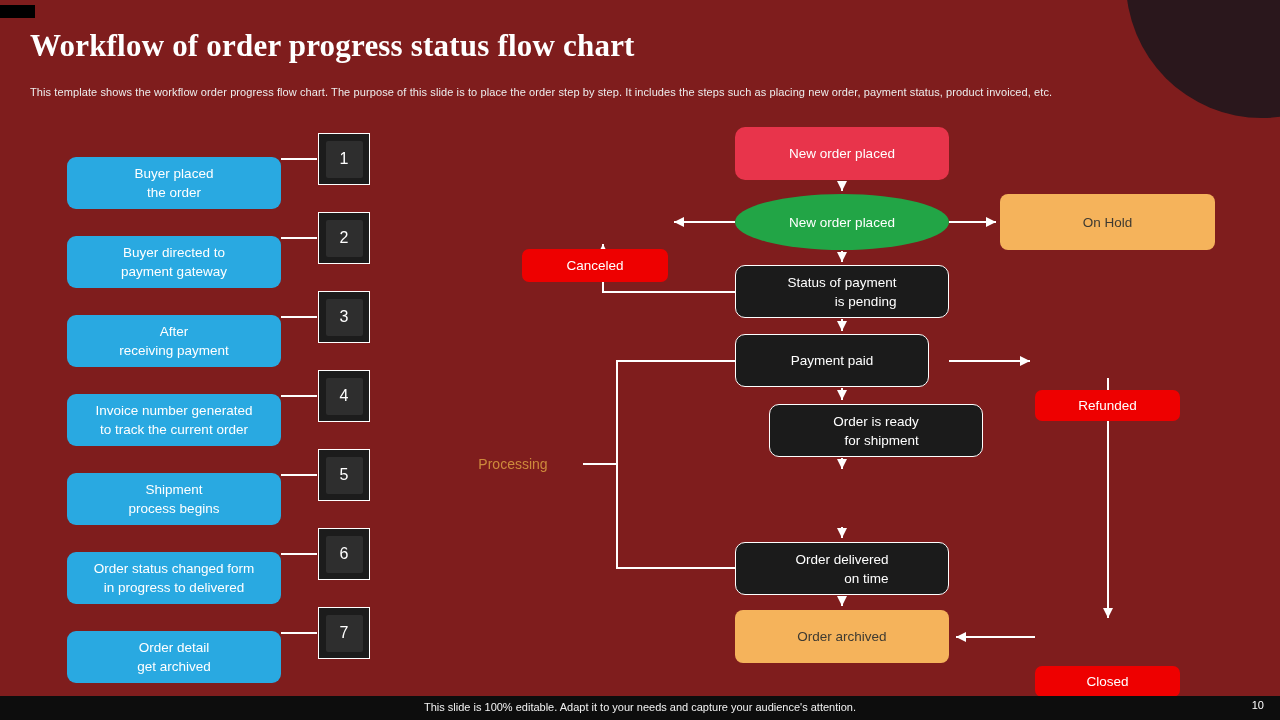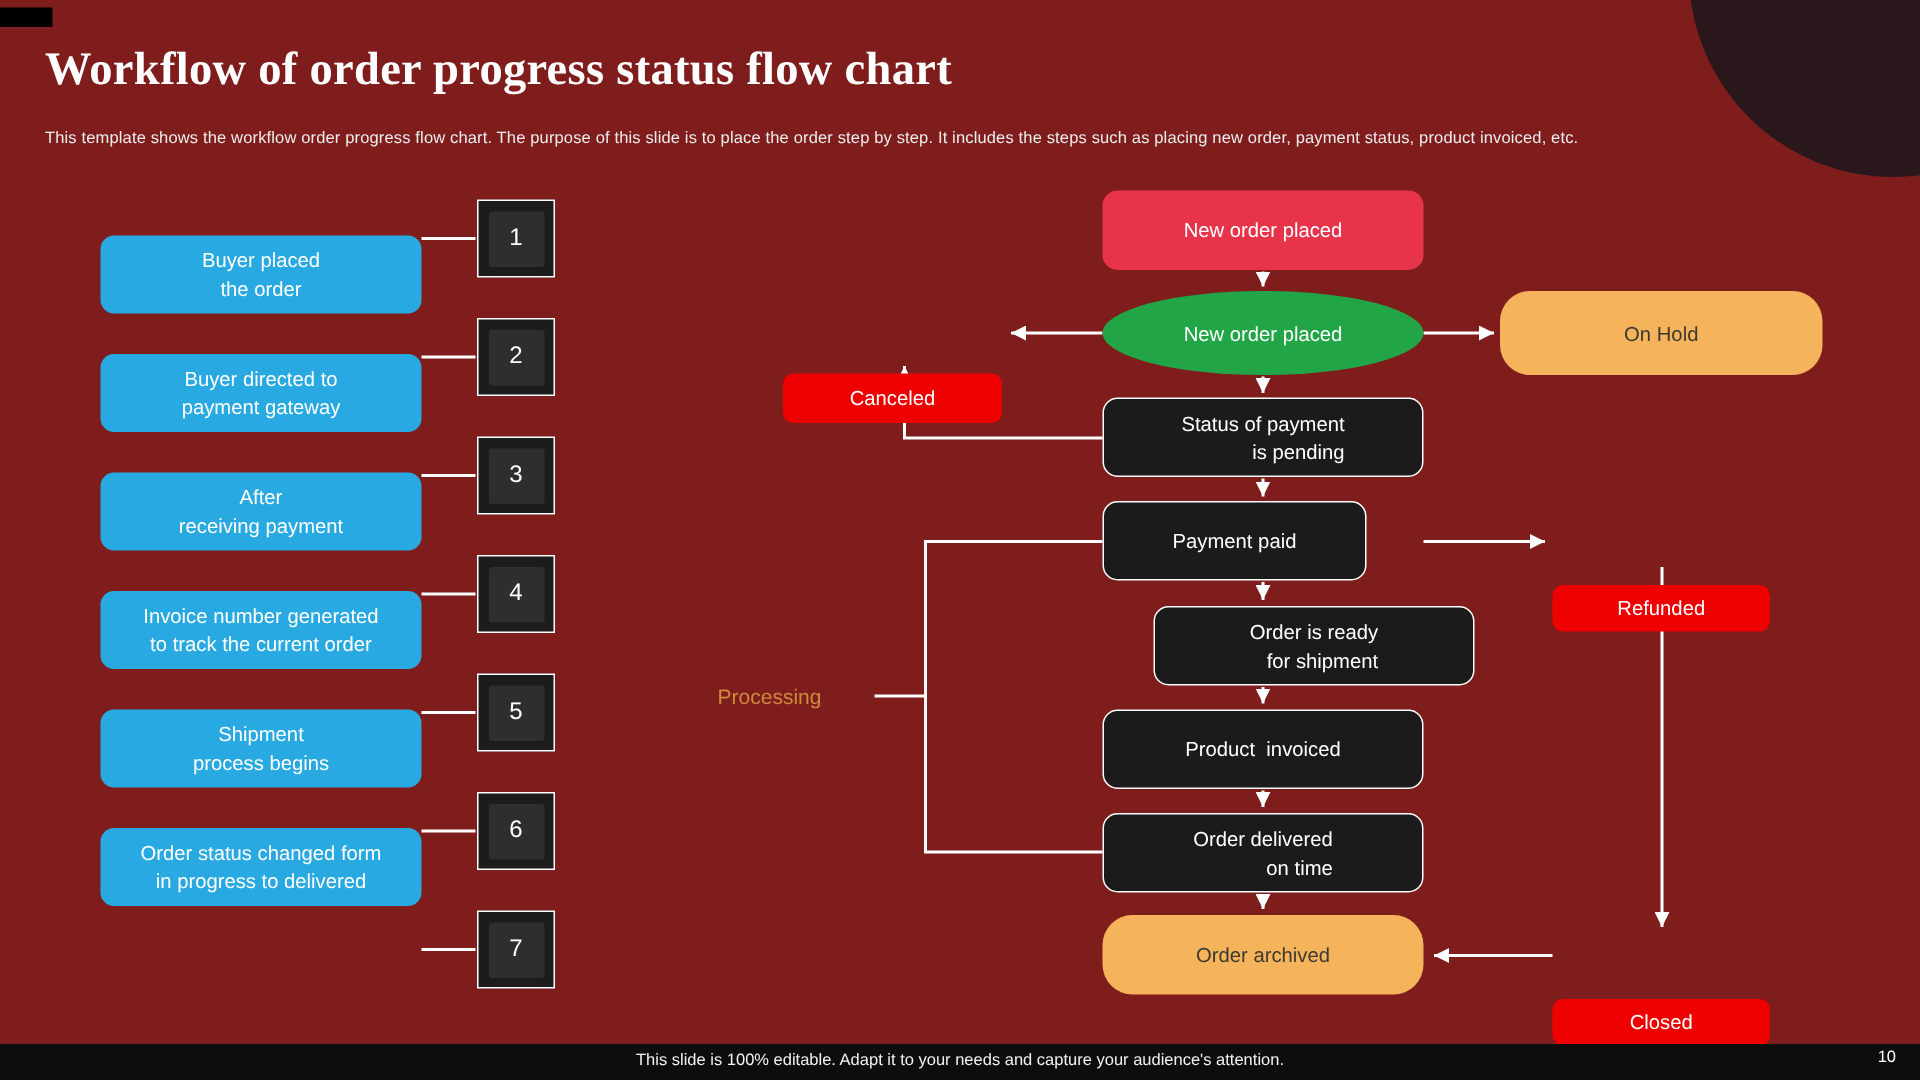--- a/index.html
+++ b/index.html
@@ -23,21 +23,21 @@
     text-align:center;font-size:13.5px;line-height:19px;white-space:pre-wrap;margin-top:24px;}
   .nsq{position:absolute;left:318px;width:52px;height:52px;box-sizing:border-box;
     border:1.6px solid #FFFFFF;background:#1C1C1C;display:flex;align-items:center;justify-content:center;}
   .nin{width:37px;height:37px;background:#2E2E2E;border-radius:2px;color:#FFFFFF;
     display:flex;align-items:center;justify-content:center;font-size:16px;}
   
   .node{position:absolute;display:flex;align-items:center;justify-content:center;
     text-align:right;color:#FFFFFF;font-size:13.5px;line-height:19px;white-space:pre-wrap;}
   .crimson{background:#E8344B;border-radius:10px;}
   .redbox{background:#EE0000;border-radius:7px;margin-top:44px;}
-  .orangebox{background:#F5B35B;border-radius:20px;color:#3E3A31;}
+  .orangebox{background:#F5B35B;border-radius:8px;color:#3E3A31;}
   .outline{box-sizing:border-box;border:1.6px solid #FFFFFF;border-radius:10px;background:#1B1B1B;}
   .ellipse{background:#22A546;border-radius:50%;}
   .processing{position:absolute;left:463px;top:455px;width:100px;height:18px;
     color:#CE8A3C;font-size:14px;text-align:center;line-height:18px;}
   
   .footer-bar{position:absolute;left:0;top:696px;width:1280px;height:24px;background:#0D0D0D;}
   .footer-note{position:absolute;left:0;top:701px;width:1280px;text-align:center;
     color:#F2F2F2;font-size:11px;}
   .page-number{position:absolute;right:28px;top:699px;color:#FFFFFF;font-size:11px;}
   svg.connectors{position:absolute;left:0;top:0;}
@@ -129,43 +129,44 @@
   <div class="nsq" style="top:449px">
       <div class="nin">5</div>
     </div>
 
   <div class="lbox" style="top:528px">Order status changed form
 in progress to delivered</div>
   <div class="nsq" style="top:528px">
       <div class="nin">6</div>
     </div>
 
+  <div class="lbox" style="top:607px">Order detail
+get archived</div>
   <div class="nsq" style="top:607px">
       <div class="nin">7</div>
     </div>
 
   <div class="node crimson" style="left:735px;top:127px;width:214px;height:53px">New order placed</div>
 
   <div class="node ellipse" style="left:735px;top:194px;width:214px;height:56px">New order placed</div>
 
   <div class="node redbox" style="left:522px;top:205px;width:146px;height:33px">Canceled</div>
 
   <div class="node orangebox" style="left:1000px;top:194px;width:215px;height:56px">On Hold</div>
 
   <div class="node outline" style="left:735px;top:265px;width:214px;height:53px">Status of payment
 is pending</div>
 
-  <div class="node outline" style="left:735px;top:334px;width:176px;height:53px">Payment paid</div>
+  <div class="node outline" style="left:735px;top:334px;width:194px;height:53px">Payment paid</div>
 
   <div class="node redbox" style="left:1035px;top:346px;width:145px;height:31px">Refunded</div>
 
   <div class="node outline" style="left:769px;top:404px;width:214px;height:53px">Order is ready
 for shipment</div>
 
-  <div class="node outline" style="left:735px;top:473px;width:214px;height:53px">Product  invoiced</div>
 
   <div class="node outline" style="left:735px;top:542px;width:214px;height:53px">Order delivered
 on time</div>
 
   <div class="node orangebox" style="left:735px;top:610px;width:214px;height:53px">Order archived</div>
 
   <div class="node redbox" style="left:1035px;top:622px;width:145px;height:31px">Closed</div>
 
   <div class="processing">Processing</div>
 

